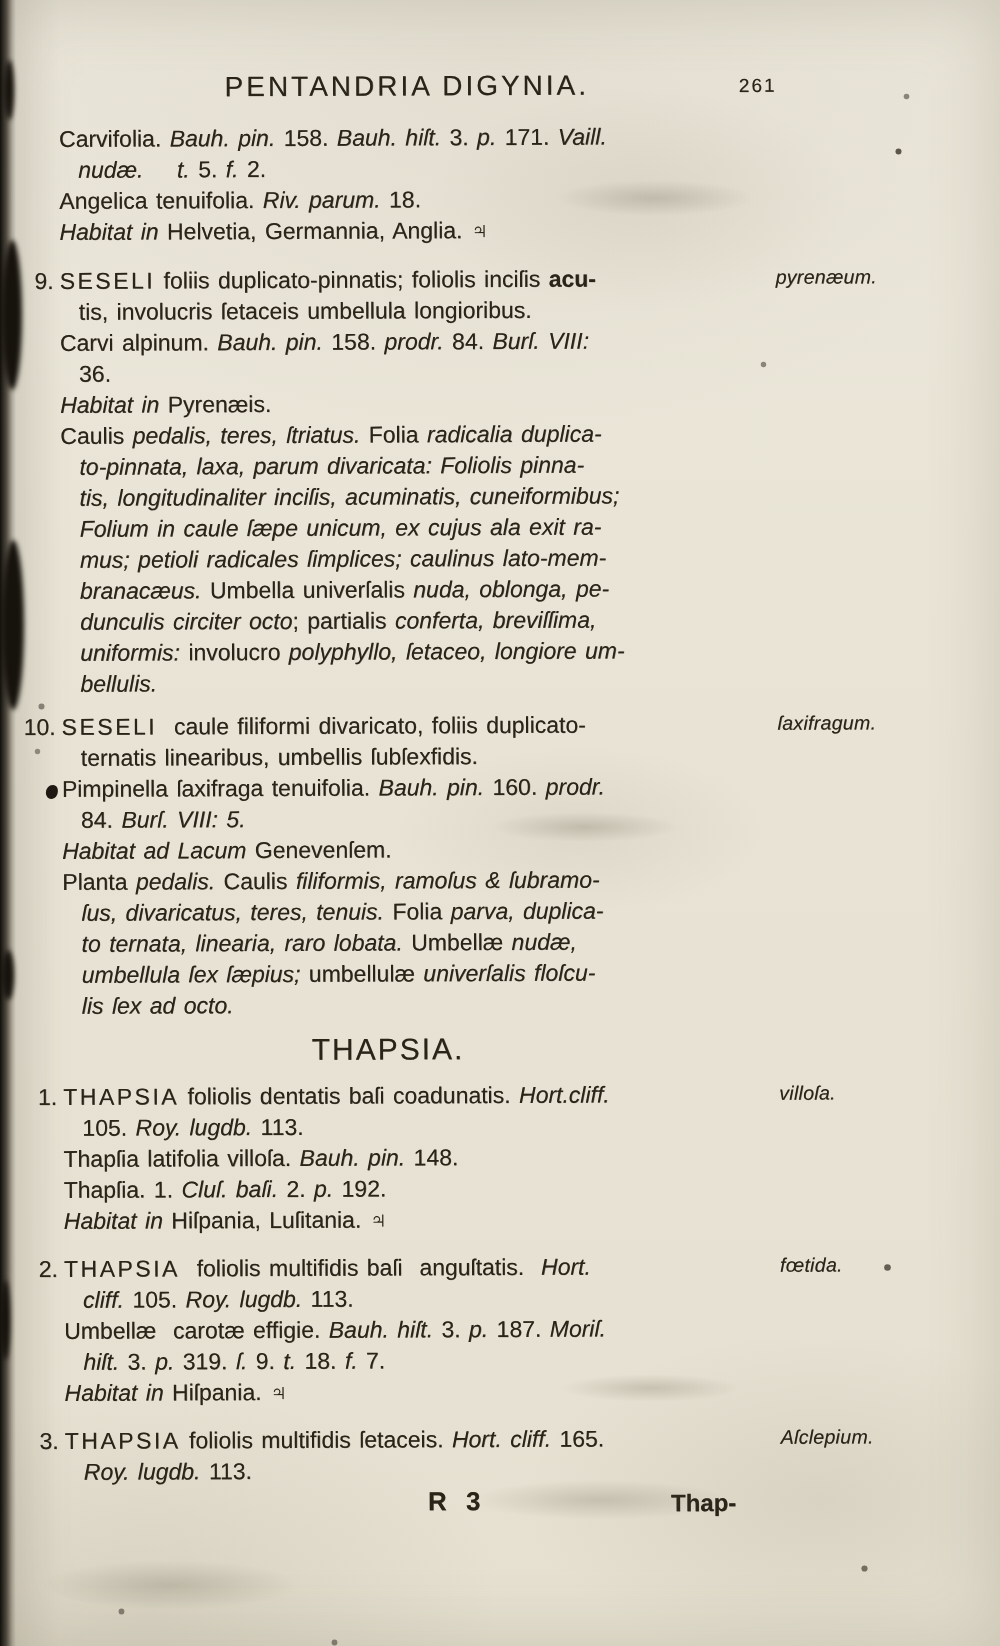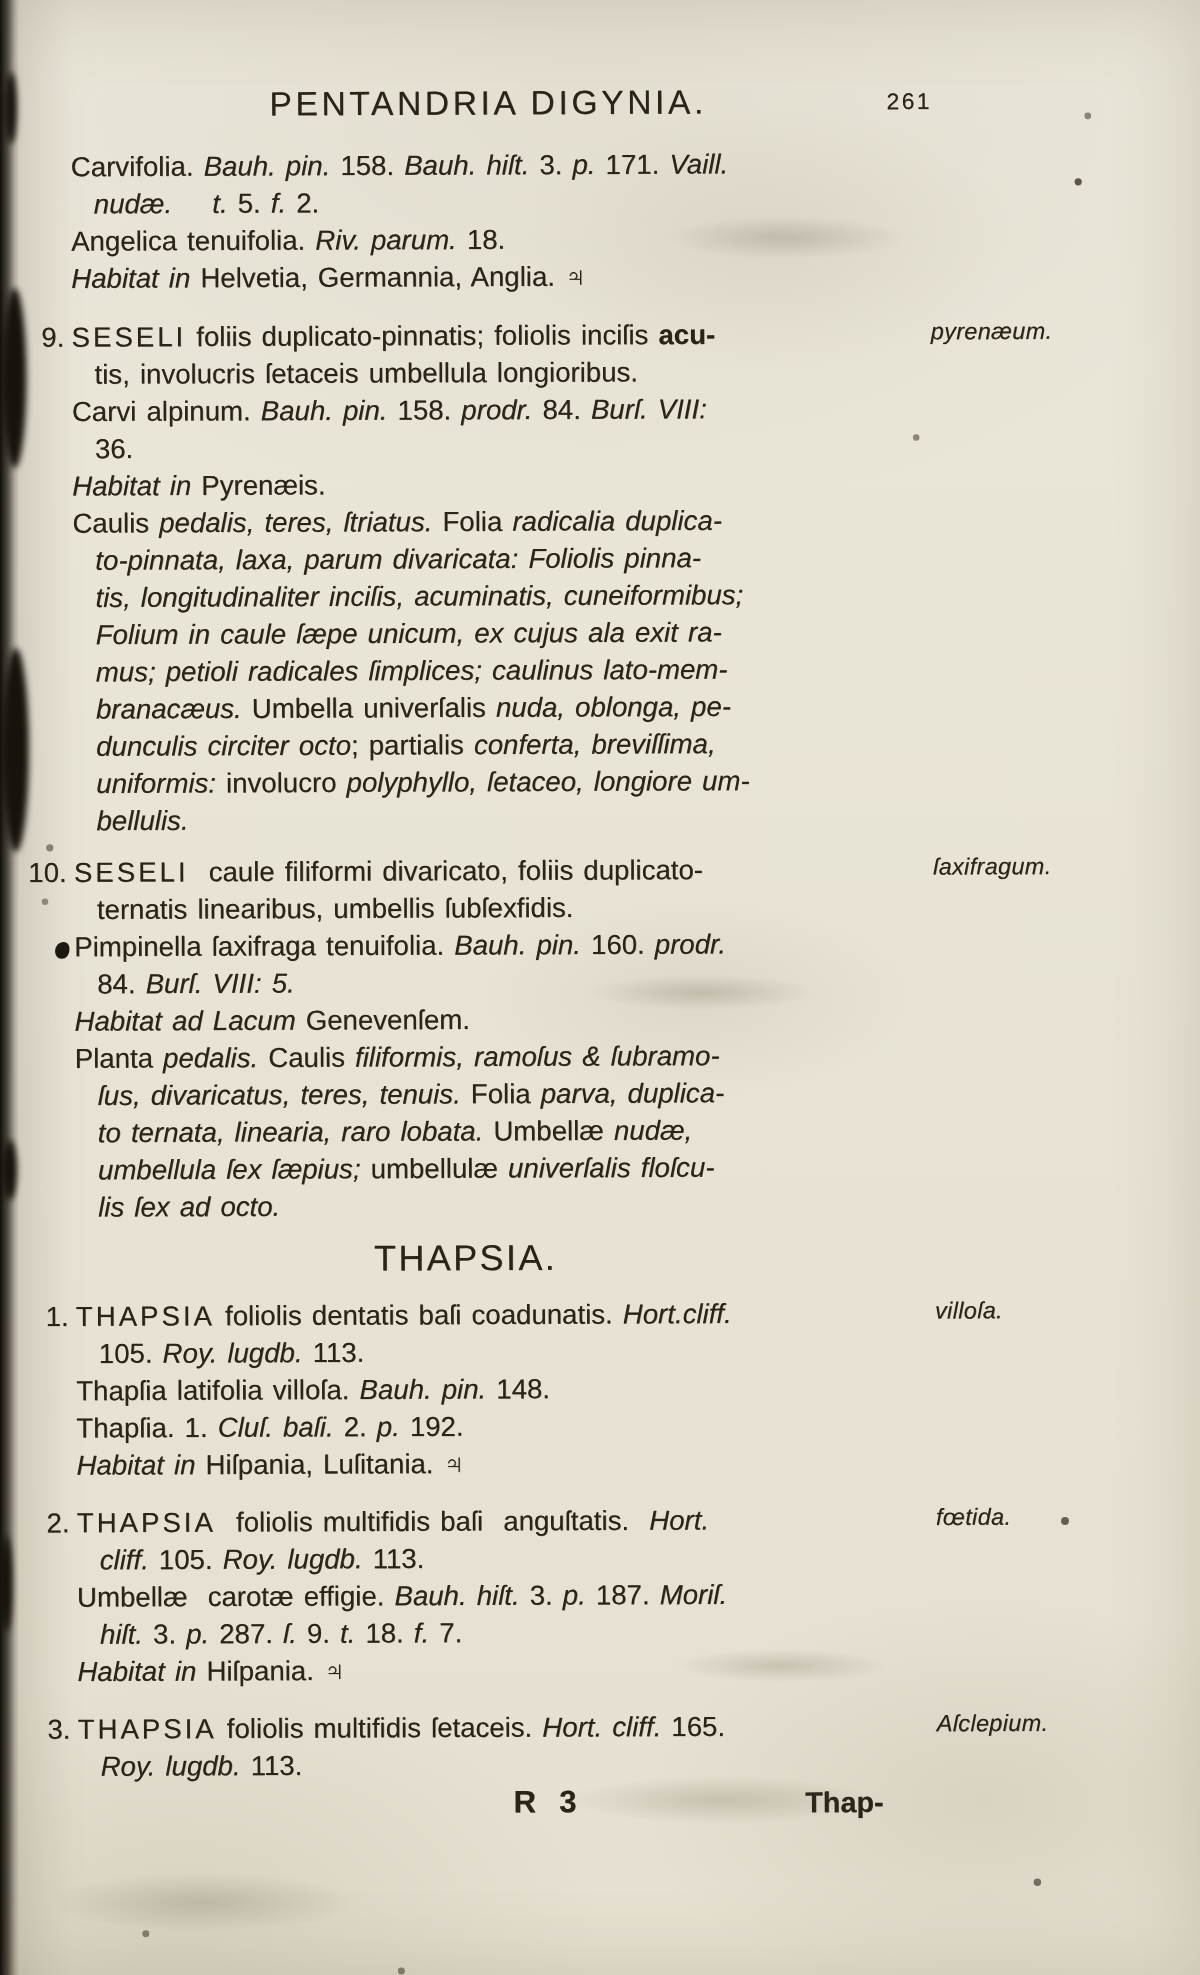--- a/index.html
+++ b/index.html
@@ -146,21 +146,21 @@
       <div class="line f"><span class="sg">Thapſia. 1. </span><span class="sg sg-i">Cluſ. baſi.</span><span class="sg"> 2. </span><span class="sg sg-i">p.</span><span class="sg"> 192.</span></div>
       <div class="line f"><span class="sg sg-i">Habitat in</span><span class="sg"> Hiſpania, Luſitania. ♃</span></div>
     </section>
 
     <section class="block" style="top:1252px">
       <span class="num">2.</span>
       <span class="mnote">fœtida.</span>
       <div class="line f"><span class="sg sg-g">THAPSIA</span><span class="sg">  foliolis multifidis baſi  anguſtatis.  </span><span class="sg sg-i">Hort.</span></div>
       <div class="line c"><span class="sg sg-i">cliff.</span><span class="sg"> 105. </span><span class="sg sg-i">Roy. lugdb.</span><span class="sg"> 113.</span></div>
       <div class="line f"><span class="sg">Umbellæ  carotæ effigie. </span><span class="sg sg-i">Bauh. hiſt.</span><span class="sg"> 3. </span><span class="sg sg-i">p.</span><span class="sg"> 187. </span><span class="sg sg-i">Moriſ.</span></div>
-      <div class="line c"><span class="sg sg-i">hiſt.</span><span class="sg"> 3. </span><span class="sg sg-i">p.</span><span class="sg"> 287. </span><span class="sg sg-i">ſ.</span><span class="sg"> 9. </span><span class="sg sg-i">t.</span><span class="sg"> 18. </span><span class="sg sg-i">f.</span><span class="sg"> 7.</span></div>
+      <div class="line c"><span class="sg sg-i">hiſt.</span><span class="sg"> 3. </span><span class="sg sg-i">p.</span><span class="sg"> 319. </span><span class="sg sg-i">ſ.</span><span class="sg"> 9. </span><span class="sg sg-i">t.</span><span class="sg"> 18. </span><span class="sg sg-i">f.</span><span class="sg"> 7.</span></div>
       <div class="line f"><span class="sg sg-i">Habitat in</span><span class="sg"> Hiſpania. ♃</span></div>
     </section>
 
     <section class="block" style="top:1424px">
       <span class="num">3.</span>
       <span class="mnote">Aſclepium.</span>
       <div class="line f"><span class="sg sg-g">THAPSIA</span><span class="sg"> foliolis multifidis ſetaceis. </span><span class="sg sg-i">Hort. cliff.</span><span class="sg"> 165.</span></div>
       <div class="line c"><span class="sg sg-i">Roy. lugdb.</span><span class="sg"> 113.</span></div>
     </section>
 

